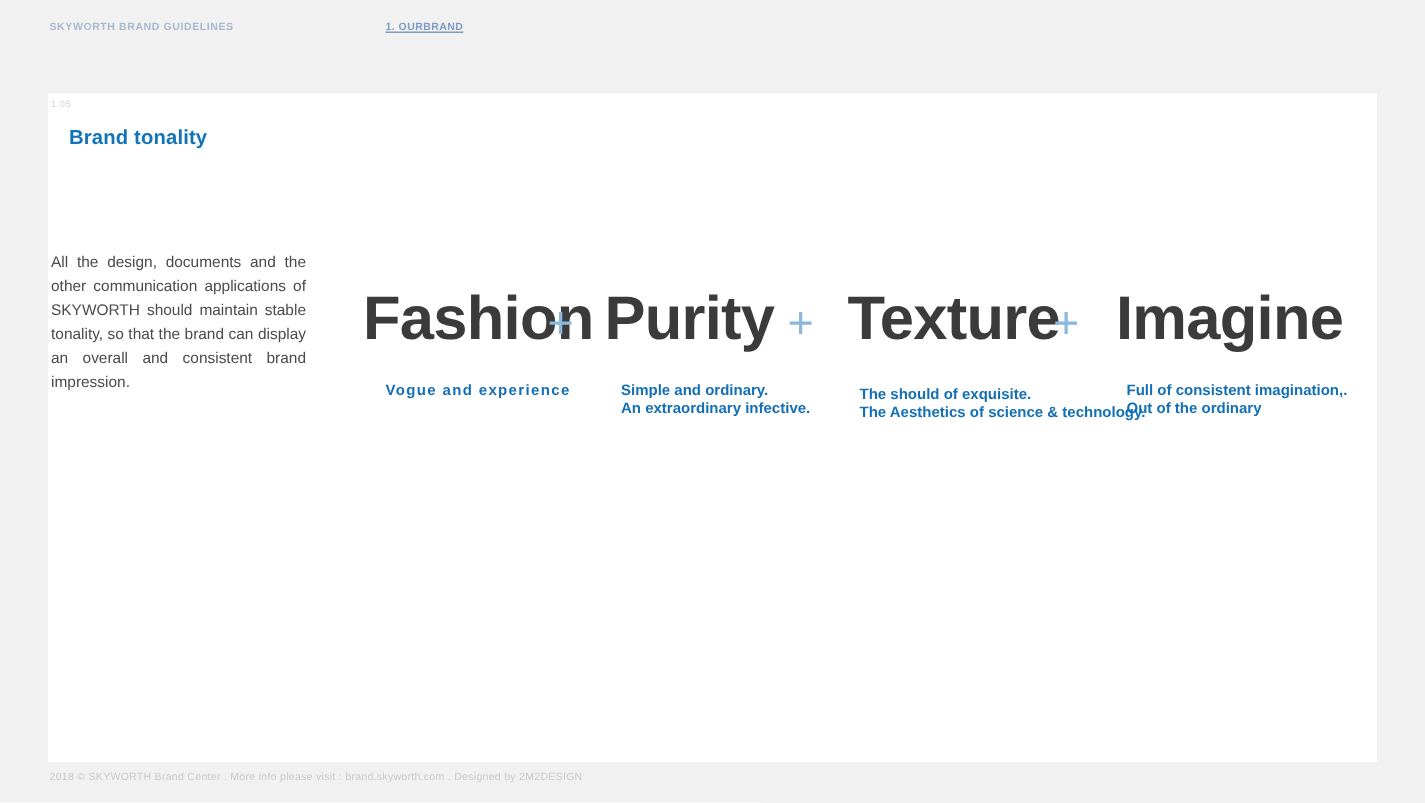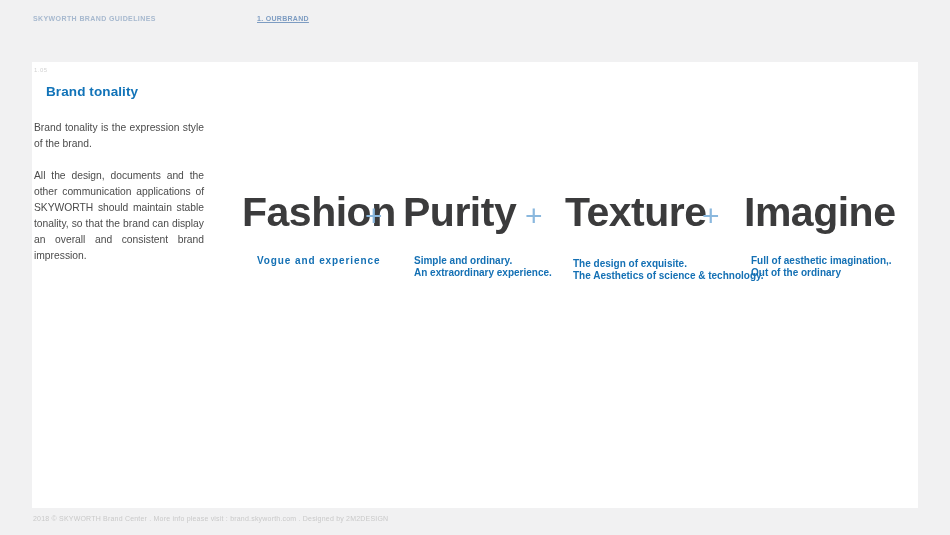--- a/index.html
+++ b/index.html
@@ -91,42 +91,41 @@
 <body>
 
 <div class="topbar-brand">SKYWORTH BRAND GUIDELINES</div>
 <div class="topbar-link">1. OURBRAND</div>
 
 <main class="card">
 
   <div class="section-number">1.05</div>
   <h1 class="page-title">Brand tonality</h1>
 
-  <p class="intro-para p1">Brand tonality is the expression style of the brand.</p>
   <p class="intro-para p2">All the design, documents and the other communication applications of SKYWORTH should maintain stable tonality, so that the brand can display an overall and consistent brand impression.</p>
 
   <div class="big-word word-1">Fashion</div>
   <div class="plus-sep plus-1">+</div>
   <div class="big-word word-2">Purity</div>
   <div class="plus-sep plus-2">+</div>
   <div class="big-word word-3">Texture</div>
   <div class="plus-sep plus-3">+</div>
   <div class="big-word word-4">Imagine</div>
 
   <div class="caption caption-1">
     <div>Vogue and experience</div>
   </div>
   <div class="caption caption-2">
     <div>Simple and ordinary.</div>
-    <div>An extraordinary experience.</div>
+    <div>An extraordinary infective.</div>
   </div>
   <div class="caption caption-3">
-    <div>The design of exquisite.</div>
+    <div>The should of exquisite.</div>
     <div>The Aesthetics of science &amp; technology.</div>
   </div>
   <div class="caption caption-4">
-    <div>Full of aesthetic imagination,.</div>
+    <div>Full of consistent imagination,.</div>
     <div>Out of the ordinary</div>
   </div>
 
 </main>
 
 <div class="footer-note">2018 © SKYWORTH Brand Center . More info please visit : brand.skyworth.com . Designed by 2M2DESIGN</div>
 
 </body></html>

